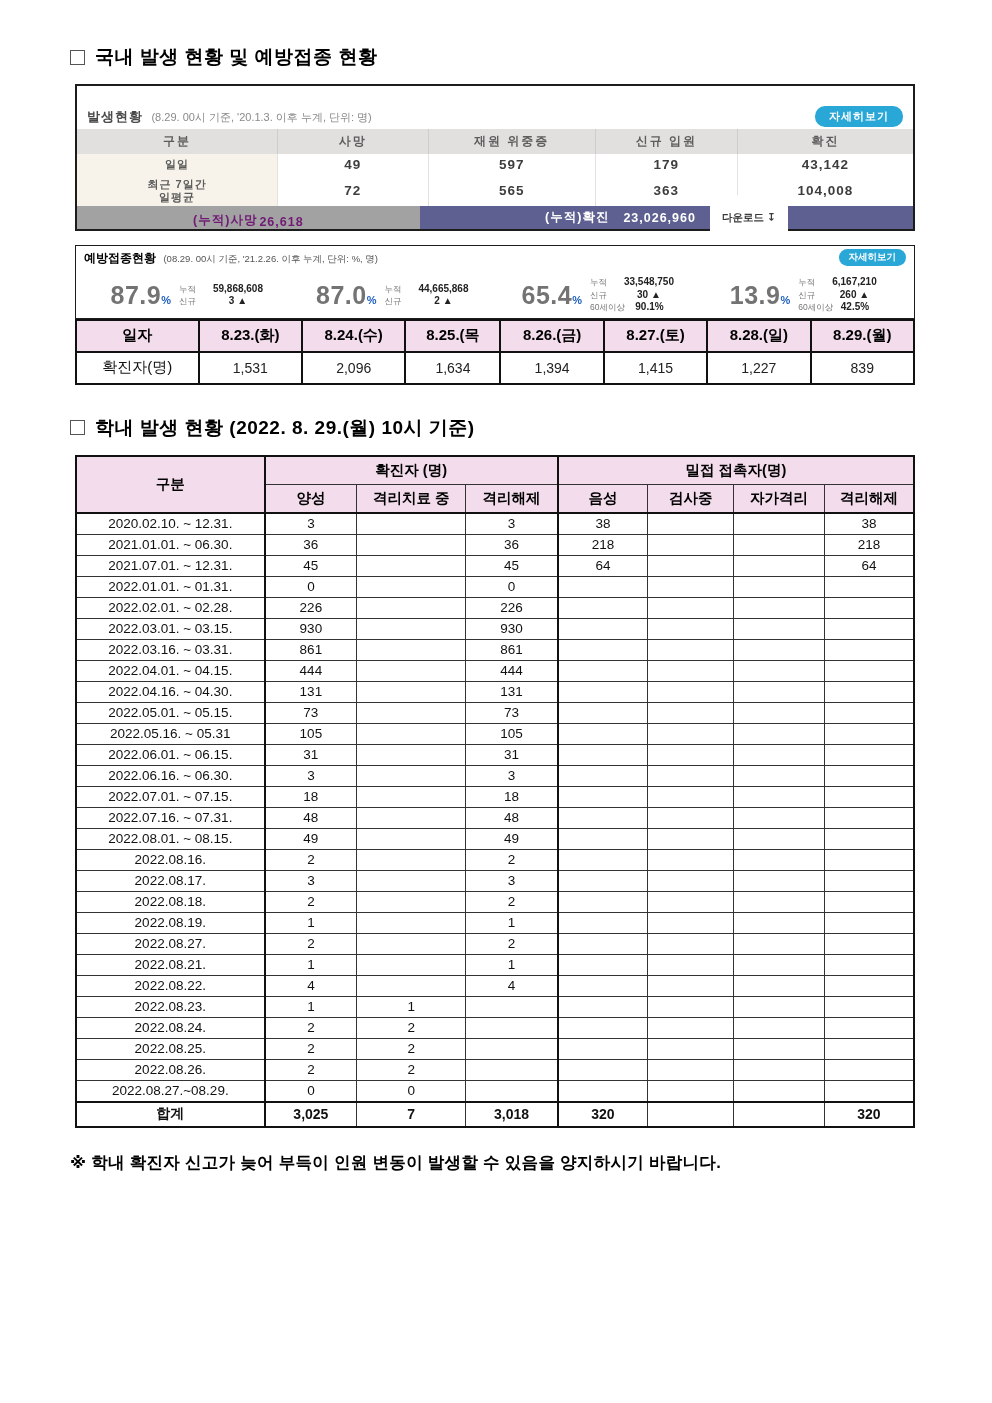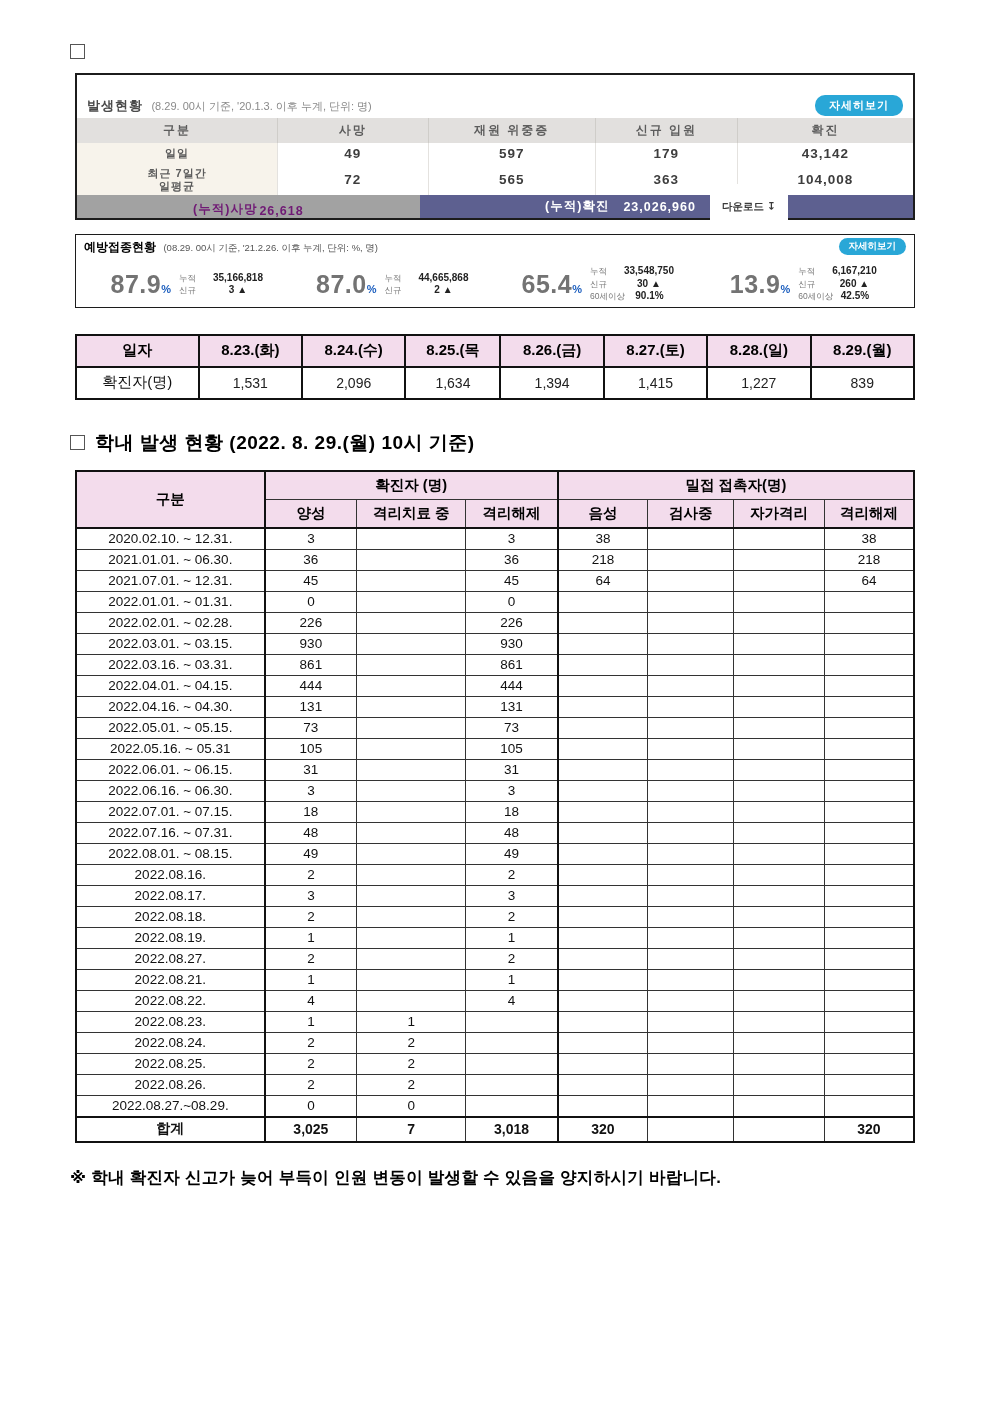--- a/index.html
+++ b/index.html
@@ -24,21 +24,21 @@
   .occ-table thead th{background:#e2e0de;color:#5c5c5c;font-size:12px;font-weight:bold;padding:4px 2px;letter-spacing:2px;border-left:1px solid #cfcdc9;}
   .occ-table thead th:first-child{border-left:none;}
   .occ-table tbody th.rowlabel{background:#f7f3eb;color:#5c5c5c;font-size:11px;font-weight:bold;padding:3px 2px;white-space:pre-line;line-height:1.15;letter-spacing:1px;}
   .occ-table tbody td{color:#3d3d3d;font-size:13.5px;font-weight:bold;text-align:center;padding:3px 2px;border-left:1px solid #e4e2df;letter-spacing:1px;}
   .occ-footer{display:flex;height:23px;}
   .occ-foot-left{flex:0 0 41%;background:#a2a2a2;color:#701a75;display:flex;align-items:flex-end;justify-content:center;gap:2px;font-size:12.5px;font-weight:bold;letter-spacing:1px;}
   .occ-foot-right{flex:1;background:#5d6090;color:#fff;display:flex;align-items:center;justify-content:center;gap:14px;font-size:12.5px;font-weight:bold;letter-spacing:1px;}
   .pill-white{background:#fff;color:#3a3a3a;font-size:10.5px;font-weight:bold;padding:16px 12px;border-radius:9px;}
 
   
-  .box-vac{border:1.5px solid #1c1c1c;box-sizing:border-box;margin-bottom:26px;background:#fff;padding-bottom:4px;}
+  .box-vac{border:1.5px solid #1c1c1c;box-sizing:border-box;background:#fff;padding-bottom:4px;}
   .vac-titlebar{display:flex;align-items:center;justify-content:space-between;padding:2px 8px;}
   .vac-title{font-weight:bold;color:#000;font-size:12px;}
   .vac-sub{color:#555;font-size:9.5px;margin-left:3px;}
   .vac-bar{display:flex;background:#1b6ed2;margin:1px 8px 0 8px;height:25px;align-items:center;}
   .vac-bar .dose-label{flex:1;text-align:center;color:#fff;font-weight:bold;font-size:13px;letter-spacing:1px;}
   .vac-body{display:flex;margin:0 8px;padding-top:7px;}
   .dose-col{flex:1;display:flex;align-items:center;justify-content:center;gap:8px;}
   .pct{white-space:nowrap;}
   .pct-num{color:#737373;font-size:25px;font-weight:bold;letter-spacing:0.5px;}
   .pct-sign{color:#1d5fbf;font-size:11px;font-weight:bold;}
@@ -68,20 +68,21 @@
 
   .footnote{margin:24px 0 0 70px;font-size:16.5px;font-weight:bold;color:#000;letter-spacing:0.3px;}
 </style>
 </head>
 <body>
 
 <div class="page">
 
   <h2 class="sec-title">
     <span class="chk"></span>
+    <span>국내 발생 현황 및 예방접종 현황</span>
   </h2>
 
   <div class="content">
 
     <div class="box-occ">
       <div class="occ-titlebar">
         <div>
           <span class="occ-title">발생현황</span>
           <span class="occ-sub">(8.29. 00시 기준, '20.1.3. 이후 누계, 단위: 명)</span>
         </div>
@@ -145,21 +146,21 @@
           <span class="vac-sub">(08.29. 00시 기준, '21.2.26. 이후 누계, 단위: %, 명)</span>
         </div>
         <button class="pill pill-cyan-sm">자세히보기</button>
       </div>
       <div class="vac-body">
           <div class="dose-col">
             <div class="pct"><span class="pct-num">87.9</span><span class="pct-sign">%</span></div>
             <div class="details">
               <div class="drow">
                 <span class="dlabel">누적</span>
-                <span class="dvalue">35,166,818</span>
+                <span class="dvalue">59,868,608</span>
               </div>
               <div class="drow">
                 <span class="dlabel">신규</span>
                 <span class="dvalue">3 ▲</span>
               </div>
             </div>
           </div>
           <div class="dose-col">
             <div class="pct"><span class="pct-num">87.0</span><span class="pct-sign">%</span></div>
             <div class="details">

